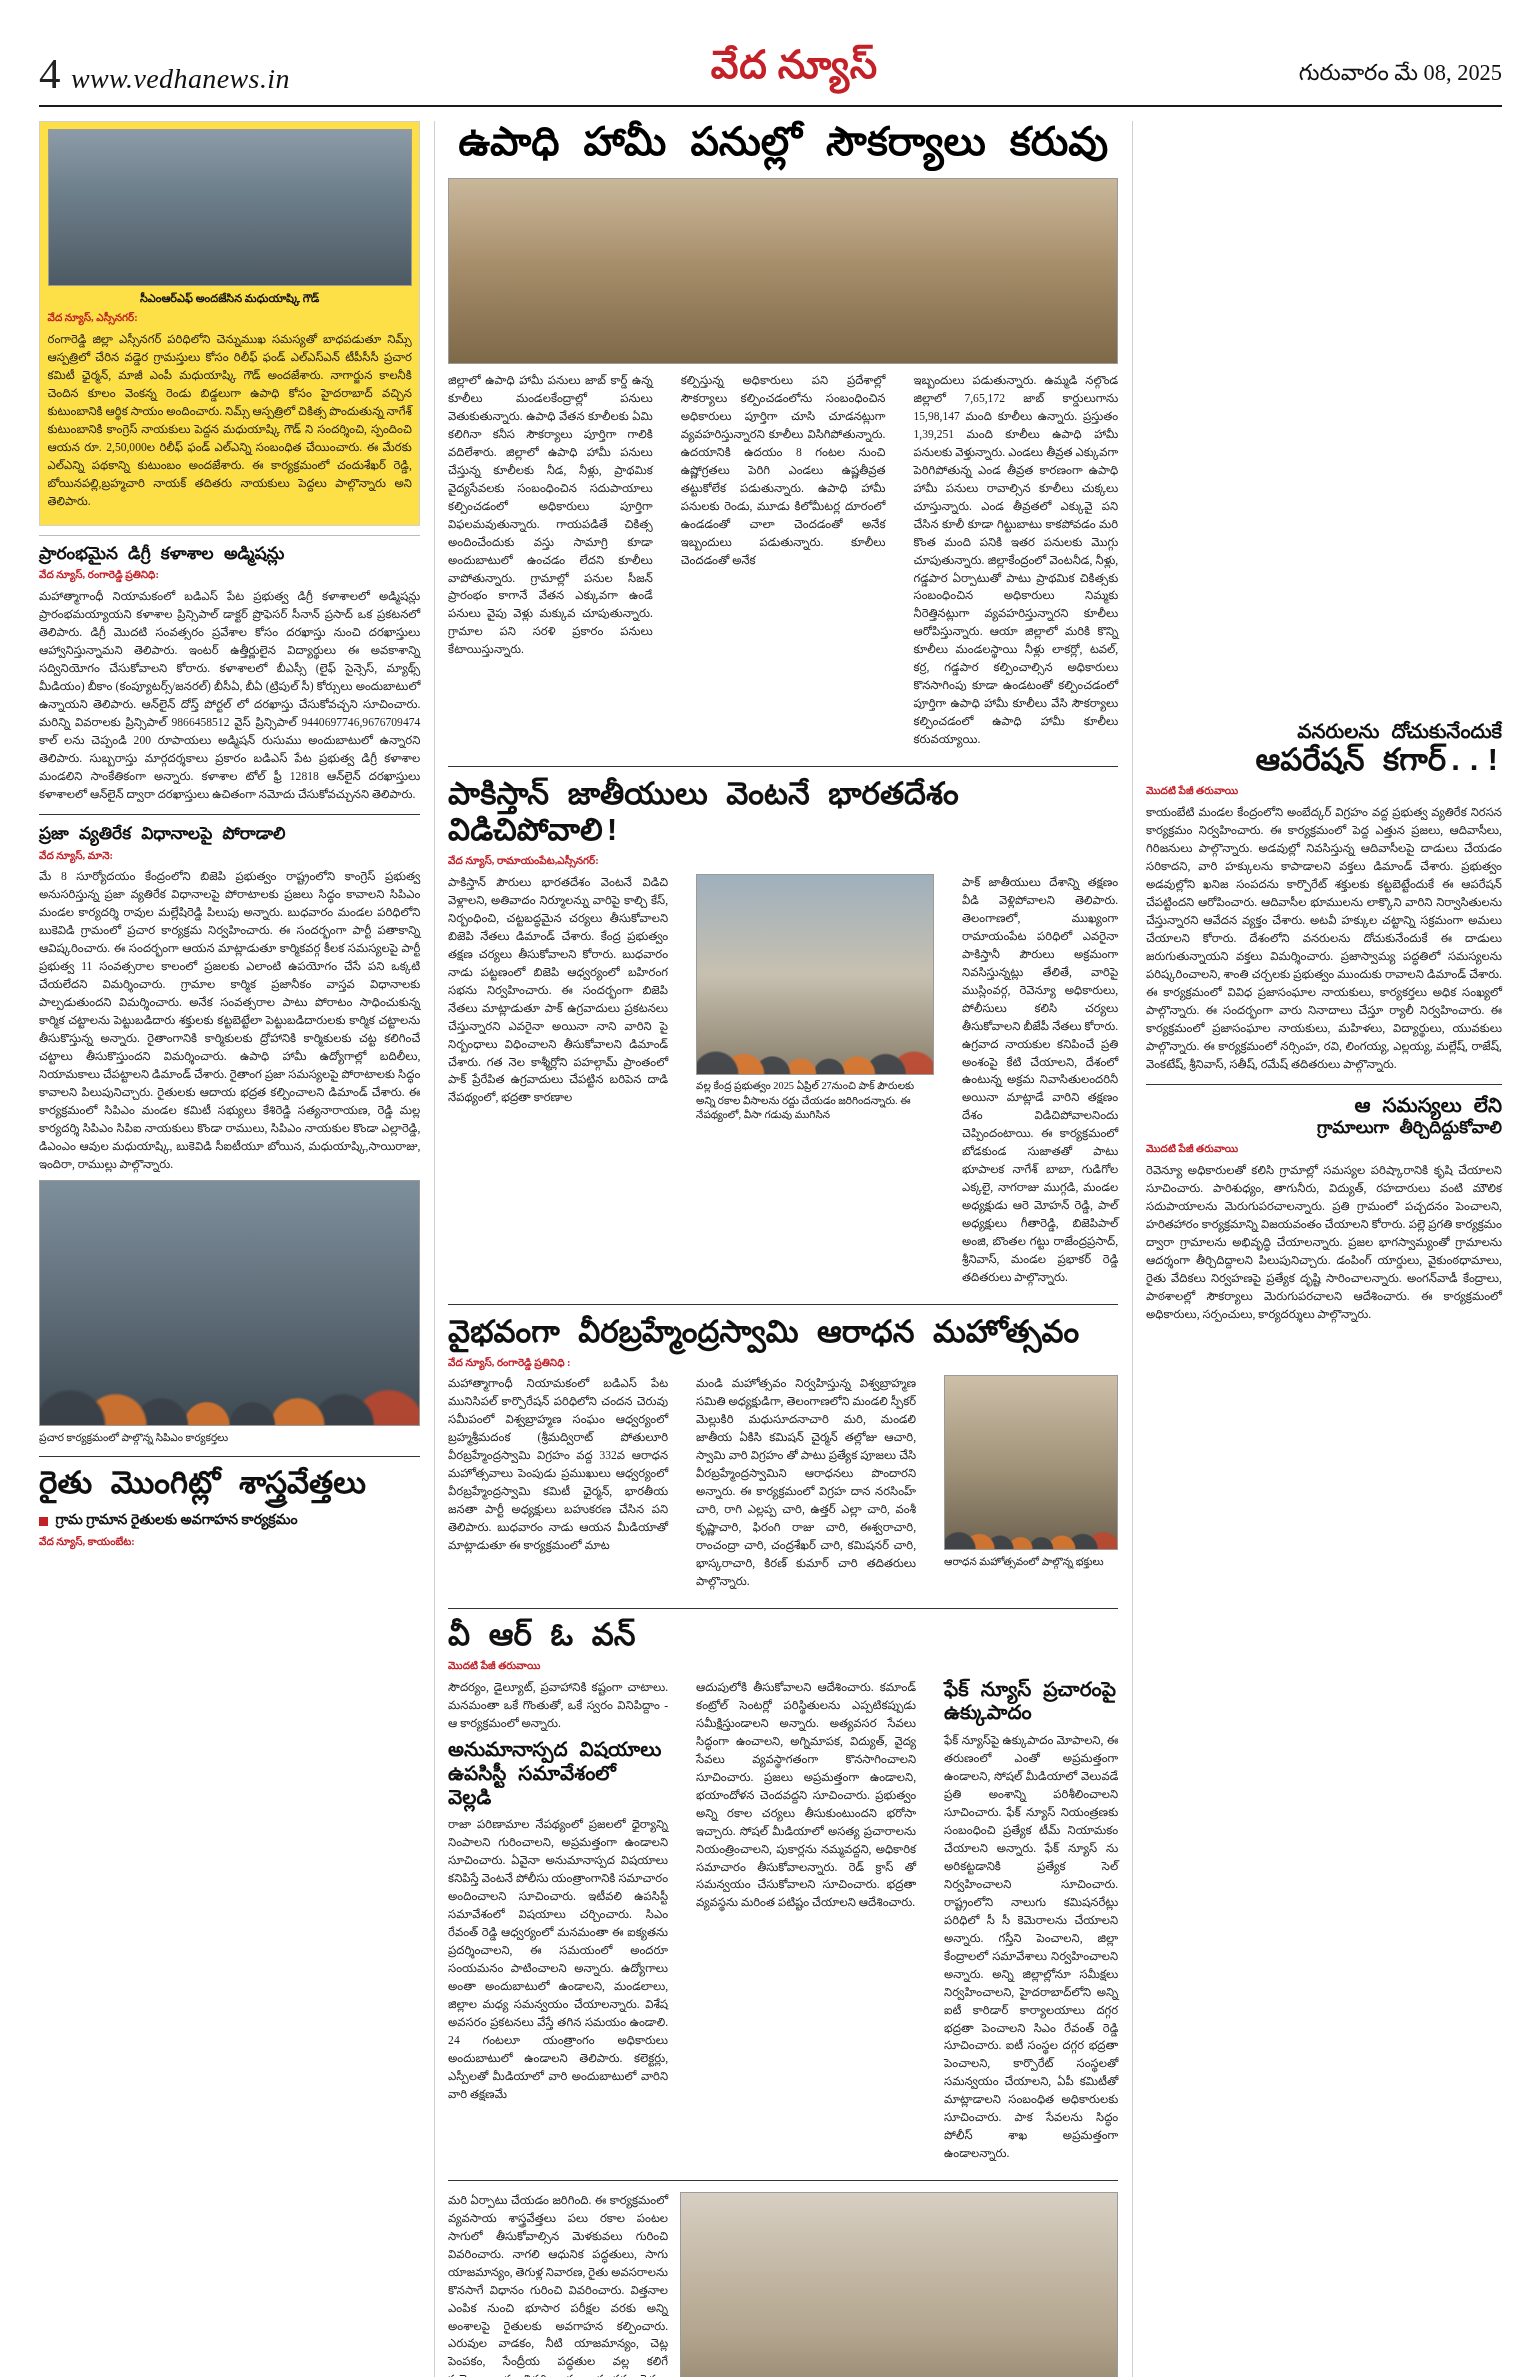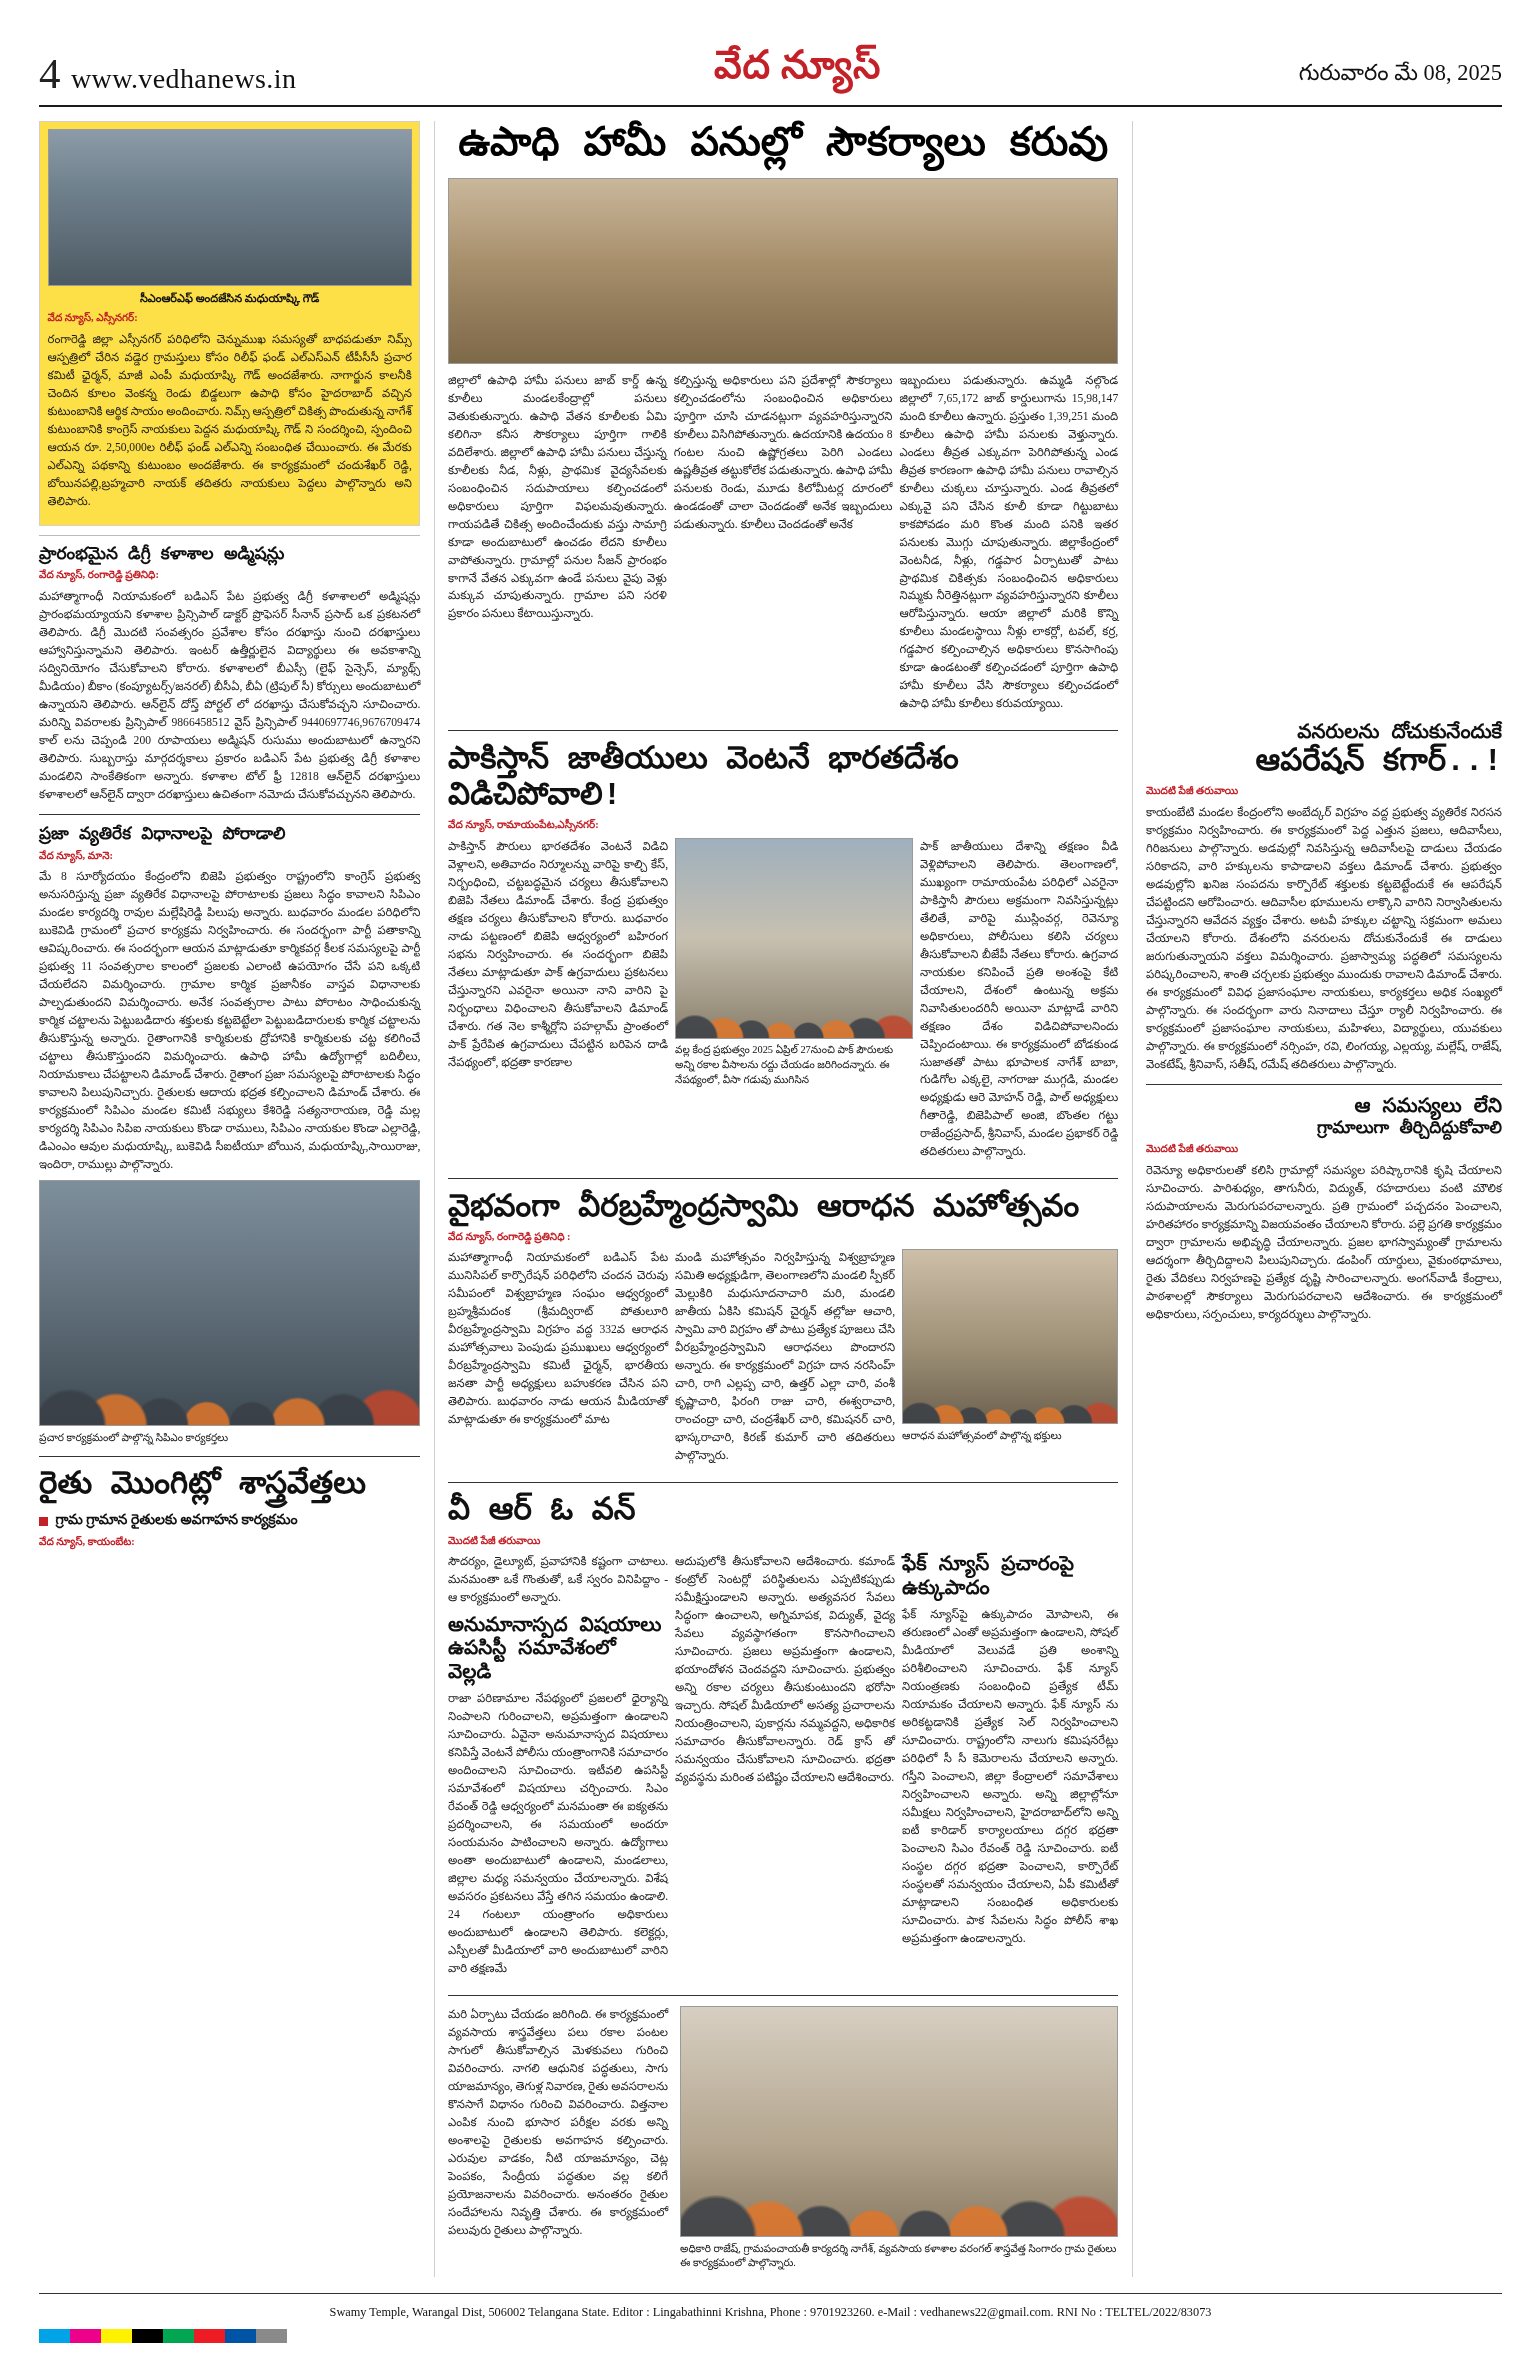--- a/index.html
+++ b/index.html
@@ -30,20 +30,21 @@
     font-family: "Liberation Serif", serif;
     font-size: 43px;
     line-height: 1;
     color: #222;
   }
   .site-url {
     font-family: "Liberation Serif", serif;
     font-size: 28px;
     letter-spacing: 0.4px;
     color: #111;
+    font-style: italic;
   }
   .mast-title {
     font-family: "Liberation Serif", serif;
     font-size: 39px;
     font-weight: bold;
     color: #c32127;
     letter-spacing: 0.7px;
     text-align:center;
     flex: 0 0 auto;
     transform: translateY(1.5px);
@@ -115,21 +116,21 @@
   .bullets { margin: 7.5px 0 4.5px 0; }
   .bullet {
     display:flex; gap: 7.5px; align-items: flex-start;
     font-family: "Liberation Serif", serif;
     font-size: 14px; font-weight: bold; line-height:1.35;
     margin-bottom: 6px; color:#111;
   }
   .sq { width: 9px; height: 9px; background: #c32127; margin-top: 6px; flex: 0 0 9px; }
 
   .cols2 { display:flex; gap: 12px; }
-  .cols3 { display:flex; gap: 7px; }
+  .cols3 { display:flex; gap: 28px; }
   .flex1 { flex: 1; min-width: 0; }
 
   .panel-pink { background: #fde047; border: 0.7px solid #d8cfc4; padding: 7.5px; }
 
   
   .ph-a { background: linear-gradient(180deg,#8d9ba8 0%, #6e7f8c 40%, #4d5a63 100%); }
   .ph-b { background: linear-gradient(180deg,#c9b79a 0%, #a88f6c 45%, #7d6848 100%); }
   .ph-c { background: linear-gradient(180deg,#9fb0bd 0%, #c7c0b0 50%, #8a7f6c 100%); }
   .ph-d { background: linear-gradient(180deg,#d7cfc2 0%, #b4a68f 60%, #8a7a63 100%); }
   .ph-e { background: linear-gradient(180deg,#7e8f9c 0%, #5d6b76 55%, #3f4a52 100%); }

